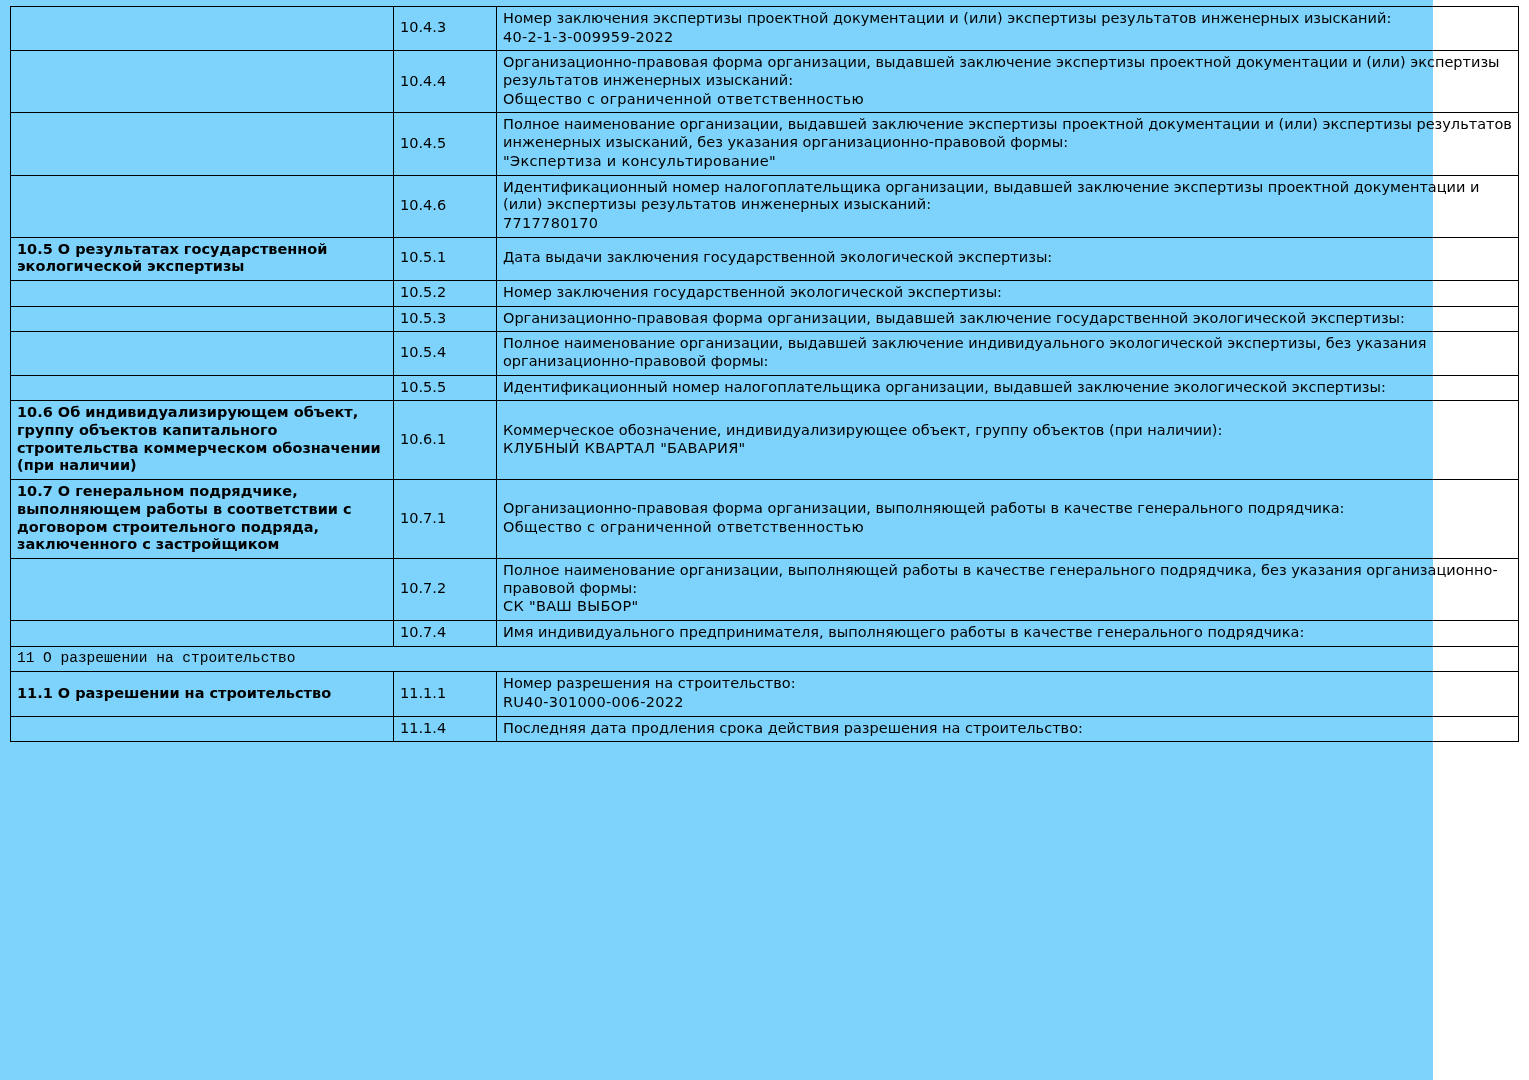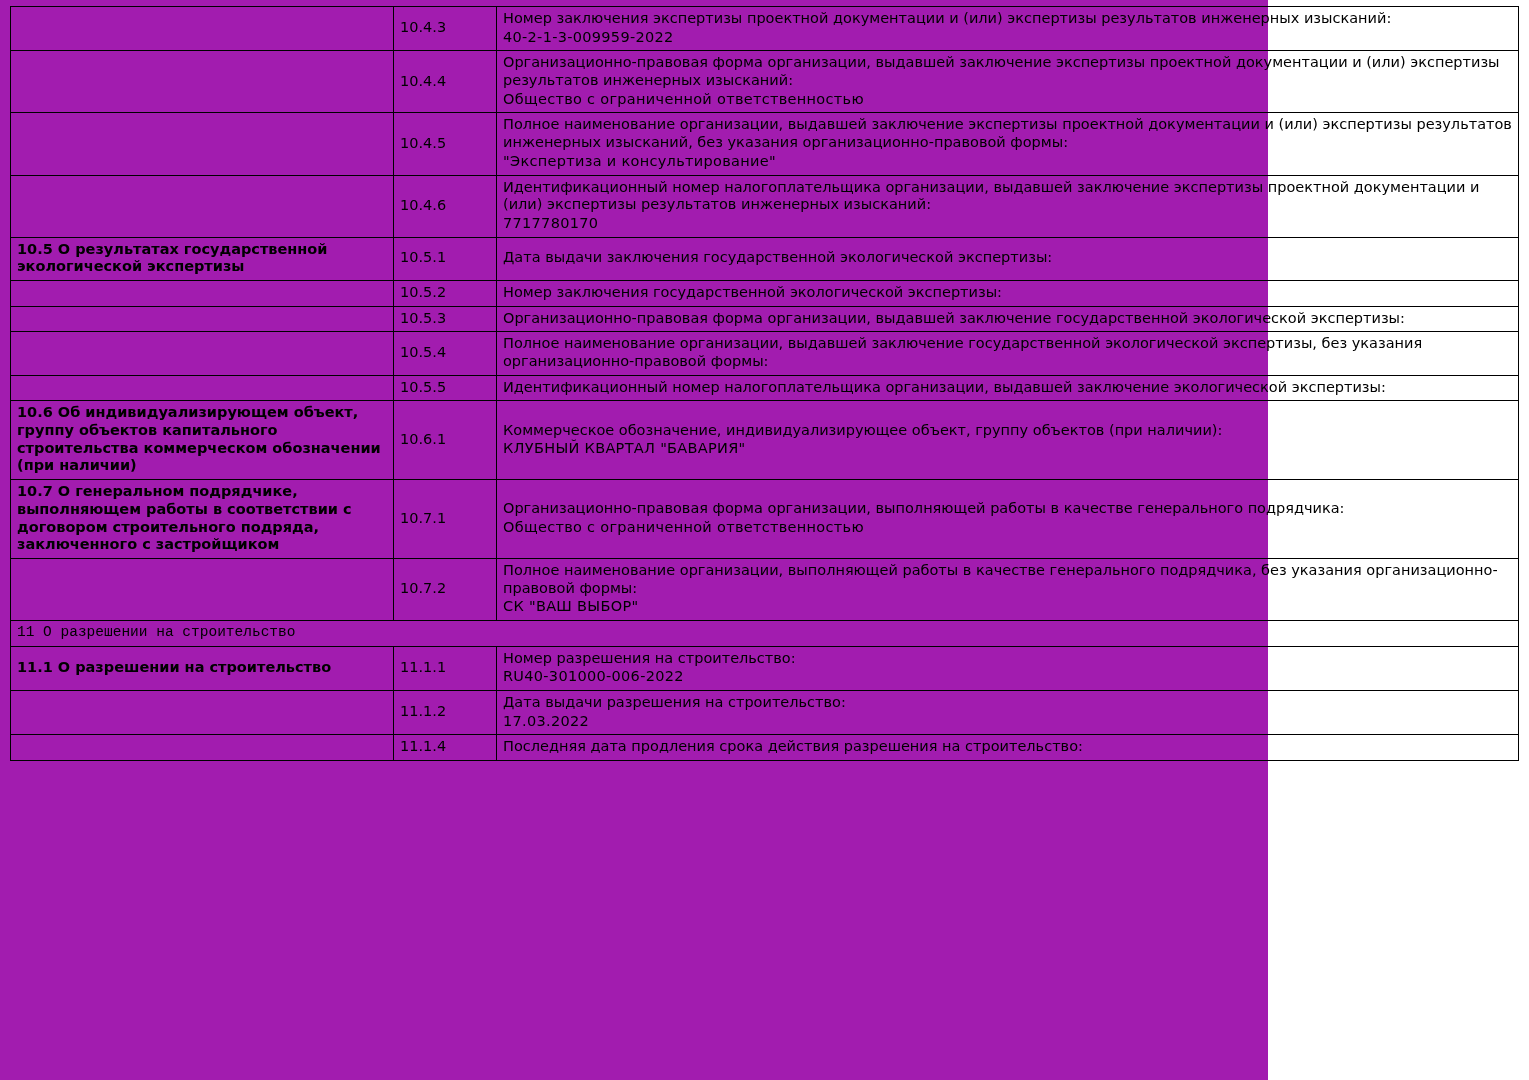--- a/index.html
+++ b/index.html
@@ -5,24 +5,24 @@
   html, body {
     margin: 0;
     padding: 0;
     background: #ffffff;
   }
   body {
     font-family: "DejaVu Sans", sans-serif;
     color: #000000;
   }
   .page {
-    width: 1268px;
+    width: 1433px;
     min-height: 1080px;
     position: relative;
-    background: #a21caf;
+    background: #7dd3fc;
     box-sizing: border-box;
     padding: 6px 10px 0 10px;
   }
   table.doc-table {
     width: 1508px;
     border-collapse: collapse;
     table-layout: fixed;
     margin: 0;
   }
   table.doc-table td {
@@ -133,21 +133,21 @@
         <td class="col-num">10.5.3</td>
         <td class="col-text">
           <span class="lbl">Организационно-правовая форма организации, выдавшей заключение государственной экологической экспертизы:</span>
         </td>
       </tr>
 
       <tr>
         <td class="col-name"></td>
         <td class="col-num">10.5.4</td>
         <td class="col-text">
-          <span class="lbl">Полное наименование организации, выдавшей заключение государственной экологической экспертизы, без указания организационно-правовой формы:</span>
+          <span class="lbl">Полное наименование организации, выдавшей заключение индивидуального экологической экспертизы, без указания организационно-правовой формы:</span>
         </td>
       </tr>
 
       <tr>
         <td class="col-name"></td>
         <td class="col-num">10.5.5</td>
         <td class="col-text">
           <span class="lbl">Идентификационный номер налогоплательщика организации, выдавшей заключение экологической экспертизы:</span>
         </td>
       </tr>
@@ -173,44 +173,43 @@
       <tr>
         <td class="col-name"></td>
         <td class="col-num">10.7.2</td>
         <td class="col-text">
           <span class="lbl">Полное наименование организации, выполняющей работы в качестве генерального подрядчика, без указания организационно-правовой формы:</span>
           <span class="val">СК "ВАШ ВЫБОР"</span>
         </td>
       </tr>
 
 
+      <tr>
+        <td class="col-name"></td>
+        <td class="col-num">10.7.4</td>
+        <td class="col-text">
+          <span class="lbl">Имя индивидуального предпринимателя, выполняющего работы в качестве генерального подрядчика:</span>
+        </td>
+      </tr>
 
 
 
       <tr>
         <td class="section-head" colspan="3">11 О разрешении на строительство</td>
       </tr>
 
       <tr>
         <td class="col-name">11.1 О разрешении на строительство</td>
         <td class="col-num">11.1.1</td>
         <td class="col-text">
           <span class="lbl">Номер разрешения на строительство:</span>
           <span class="val">RU40-301000-006-2022</span>
         </td>
       </tr>
 
-      <tr>
-        <td class="col-name"></td>
-        <td class="col-num">11.1.2</td>
-        <td class="col-text">
-          <span class="lbl">Дата выдачи разрешения на строительство:</span>
-          <span class="val">17.03.2022</span>
-        </td>
-      </tr>
 
 
       <tr>
         <td class="col-name"></td>
         <td class="col-num">11.1.4</td>
         <td class="col-text">
           <span class="lbl">Последняя дата продления срока действия разрешения на строительство:</span>
         </td>
       </tr>
 

